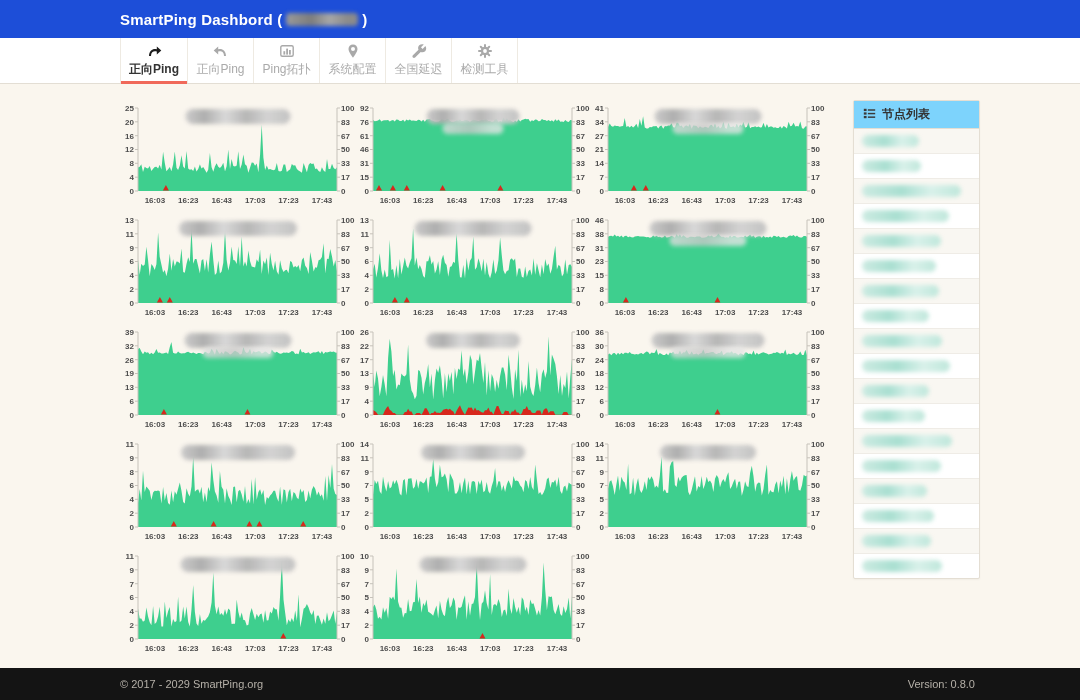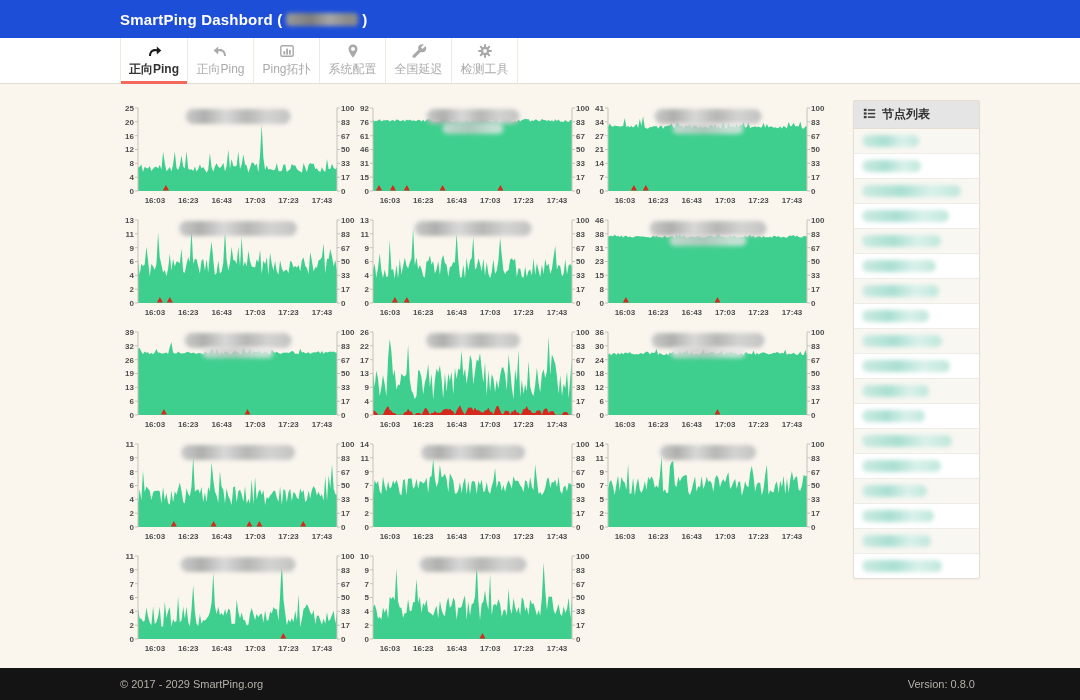--- a/index.html
+++ b/index.html
@@ -57,21 +57,21 @@
     height:11px;border-radius:6px;opacity:.8;
     background:linear-gradient(90deg,#dedede,#c7c7c7 45%,#e4e4e4 80%);
     filter:blur(2px);
   }
   
   .sidebar{
     width:125px;margin-left:28px;background:#fff;border:1px solid #e4ded3;
     border-radius:2px;box-shadow:0 1px 2px rgba(0,0,0,.04);
   }
   .sidebar-header{
-    height:27px;background:#e5e5e5;border-bottom:1px solid #e4ded3;
+    height:27px;background:#7dd3fc;border-bottom:1px solid #e4ded3;
     display:flex;align-items:center;gap:6px;padding-left:9px;
     font-size:12px;font-weight:bold;color:#333;
   }
   .node-row{
     height:24px;border-bottom:1px solid #efece6;display:flex;align-items:center;
     padding-left:8px;cursor:pointer;
   }
   .node-row:nth-child(odd){background:#f9f7f2;}
   .node-row:last-child{border-bottom:none;}
   .node-blob{

